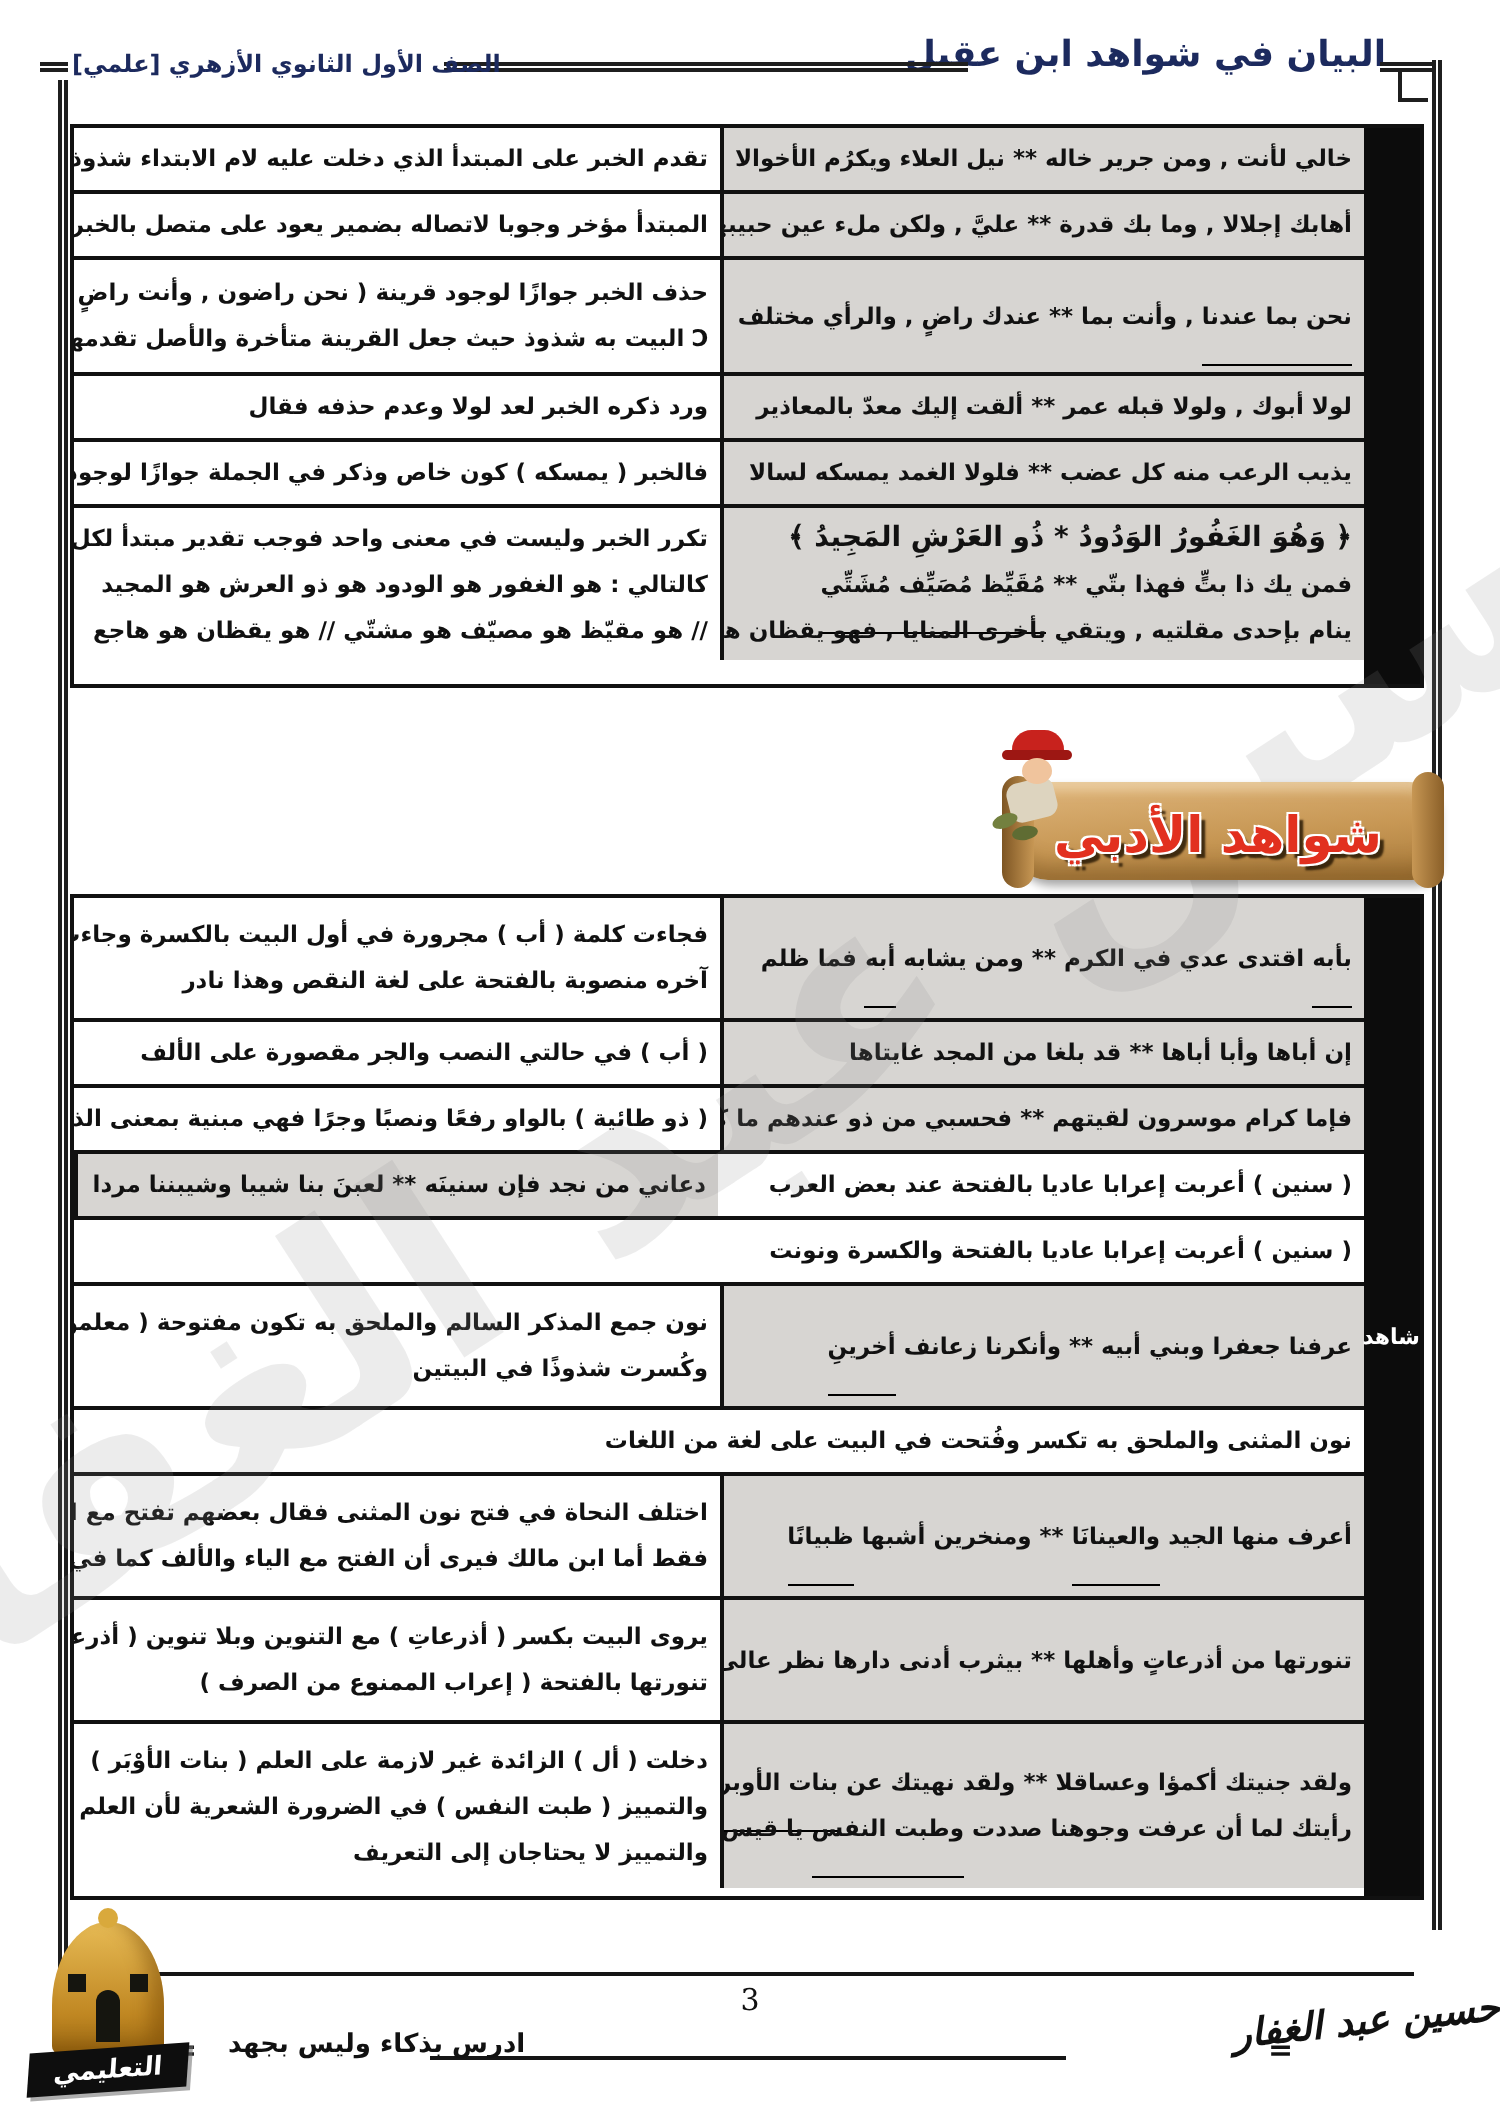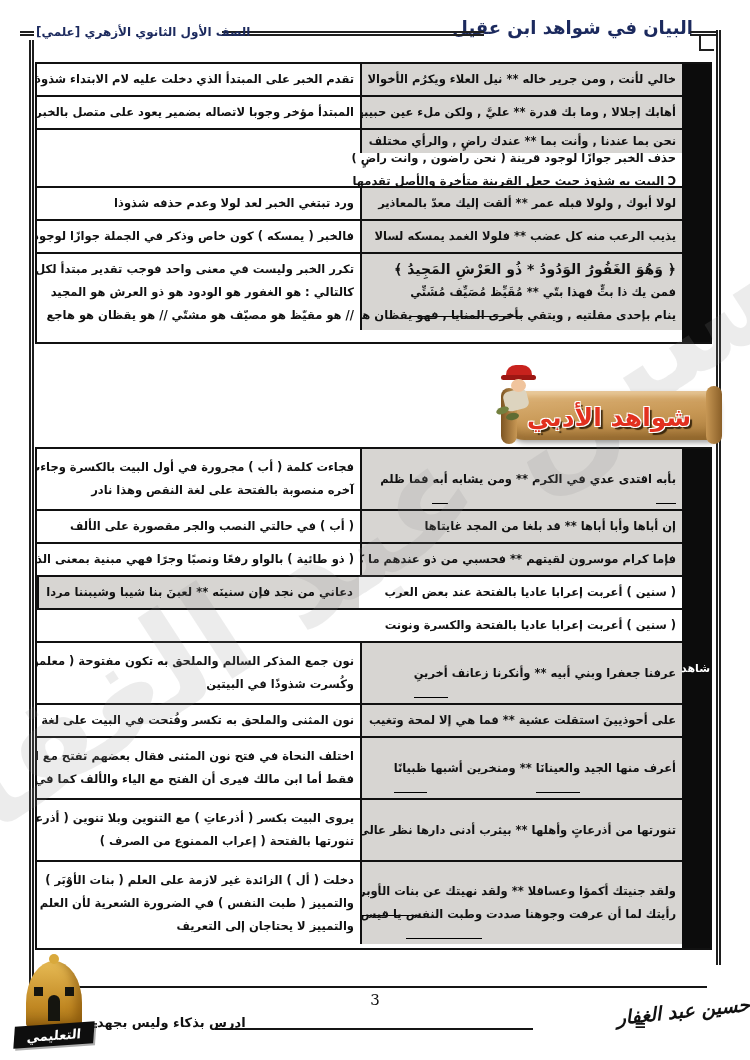--- a/index.html
+++ b/index.html
@@ -54,21 +54,21 @@
     display:flex;align-items:center;justify-content:center;transform:rotate(-33deg);
     font-size:135px;font-weight:bold;color:#8f8f8f;opacity:.16;white-space:nowrap;}
   
   .foot-rule{position:absolute;left:55px;top:986px;width:652px;height:0;border-top:2.5px solid #151515;}
   .page-num{position:absolute;left:0;top:991px;width:750px;text-align:center;font-family:"DejaVu Serif",serif;font-size:15px;}
   .signature{position:absolute;left:650px;top:998px;width:100px;font-size:19px;font-weight:bold;font-style:italic;
     transform:rotate(-6deg);white-space:nowrap;text-align:center;}
   .f-sep{position:absolute;font-size:15px;font-weight:bold;color:#111;}
   .phone{position:absolute;left:542px;top:1062px;font-family:"DejaVu Serif",serif;font-size:17px;letter-spacing:1px;direction:ltr;}
   .foot-line{position:absolute;left:215px;top:1028px;width:318px;height:0;border-top:2.5px solid #151515;}
-  .slogan{position:absolute;left:97px;top:1015px;font-size:13px;font-weight:bold;white-space:nowrap;}
+  .slogan{position:absolute;left:114px;top:1015px;font-size:13px;font-weight:bold;white-space:nowrap;}
   
   .logo{position:absolute;left:14px;top:957px;width:80px;height:95px;z-index:7;}
   .dome{position:absolute;left:12px;top:4px;width:56px;height:66px;
     background:linear-gradient(180deg,#e7bb55,#c08722 70%,#9c6a14);
     border-radius:28px 28px 4px 4px / 42px 42px 4px 4px;
     box-shadow:inset -7px -5px 9px rgba(110,65,0,.45);}
   .dome:before{content:"";position:absolute;left:23px;top:-7px;width:10px;height:10px;background:#d9a93c;border-radius:50%;}
   .win{position:absolute;background:#15150f;}
   .win.main{left:22px;top:34px;width:12px;height:26px;border-radius:6px 6px 0 0;}
   .win.a{left:8px;top:26px;width:9px;height:9px;}
@@ -105,35 +105,35 @@
         </div>
       </div>
       <div class="trow" style="height: 33px;">
         <div class="cell verse">
           <div class="line"><span>أهابك إجلالا , وما بك قدرة ** عليَّ , ولكن </span><u>ملء عين حبيبها</u></div>
         </div>
         <div class="cell note">
           <div class="line"><span>المبتدأ مؤخر وجوبا لاتصاله بضمير يعود على متصل بالخبر</span></div>
         </div>
       </div>
-      <div class="trow" style="height: 58px; flex-direction: column;">
+      <div class="trow" style="height: 58px;">
         <div class="cell verse">
           <div class="line"><u>نحن بما عندنا</u><span> , وأنت بما ** عندك راضٍ , والرأي مختلف</span></div>
         </div>
         <div class="cell note">
           <div class="line"><span>حذف الخبر جوازًا لوجود قرينة ( نحن راضون , وأنت راضٍ )</span></div>
           <div class="line"><span>Ɔ البيت به شذوذ حيث جعل القرينة متأخرة والأصل تقدمها</span></div>
         </div>
       </div>
       <div class="trow" style="height: 33px;">
         <div class="cell verse">
           <div class="line"><span>لولا أبوك , </span><u>ولولا قبله عمر</u><span> ** ألقت إليك معدّ بالمعاذير</span></div>
         </div>
         <div class="cell note">
-          <div class="line"><span>ورد تبتغي الخبر لعد لولا وعدم حذفه شذوذا</span></div>
+          <div class="line"><span>ورد ذكره الخبر لعد لولا وعدم حذفه فقال</span></div>
         </div>
       </div>
       <div class="trow" style="height: 33px;">
         <div class="cell verse">
           <div class="line"><span>يذيب الرعب منه كل عضب ** </span><u>فلولا الغمد يمسكه لسالا</u></div>
         </div>
         <div class="cell note">
           <div class="line"><span>فالخبر ( يمسكه ) كون خاص وذكر في الجملة جوازًا لوجود دليل</span></div>
         </div>
       </div>
@@ -210,23 +210,20 @@
       <div class="trow" style="height: 62px;">
         <div class="cell verse">
           <div class="line"><span>عرفنا جعفرا وبني أبيه ** وأنكرنا زعانف </span><u>أخرينِ</u></div>
         </div>
         <div class="cell note">
           <div class="line"><span>نون جمع المذكر السالم والملحق به تكون مفتوحة ( معلمونَ )</span></div>
           <div class="line"><span>وكُسرت شذوذًا في البيتين</span></div>
         </div>
       </div>
       <div class="trow" style="height: 33px;">
-        <div class="cell verse">
-          <div class="line"><span>على </span><u>أحوذيينَ</u><span> استقلت عشية ** فما هي إلا لمحة وتغيب</span></div>
-        </div>
         <div class="cell note">
           <div class="line"><span>نون المثنى والملحق به تكسر وفُتحت في البيت على لغة من اللغات</span></div>
         </div>
       </div>
       <div class="trow" style="height: 62px;">
         <div class="cell verse">
           <div class="line"><span>أعرف منها الجيد </span><u>والعينانَا</u><span> ** ومنخرين أشبها </span><u>ظبيانًا</u></div>
         </div>
         <div class="cell note">
           <div class="line"><span>اختلف النحاة في فتح نون المثنى فقال بعضهم تفتح مع الياء</span></div>

